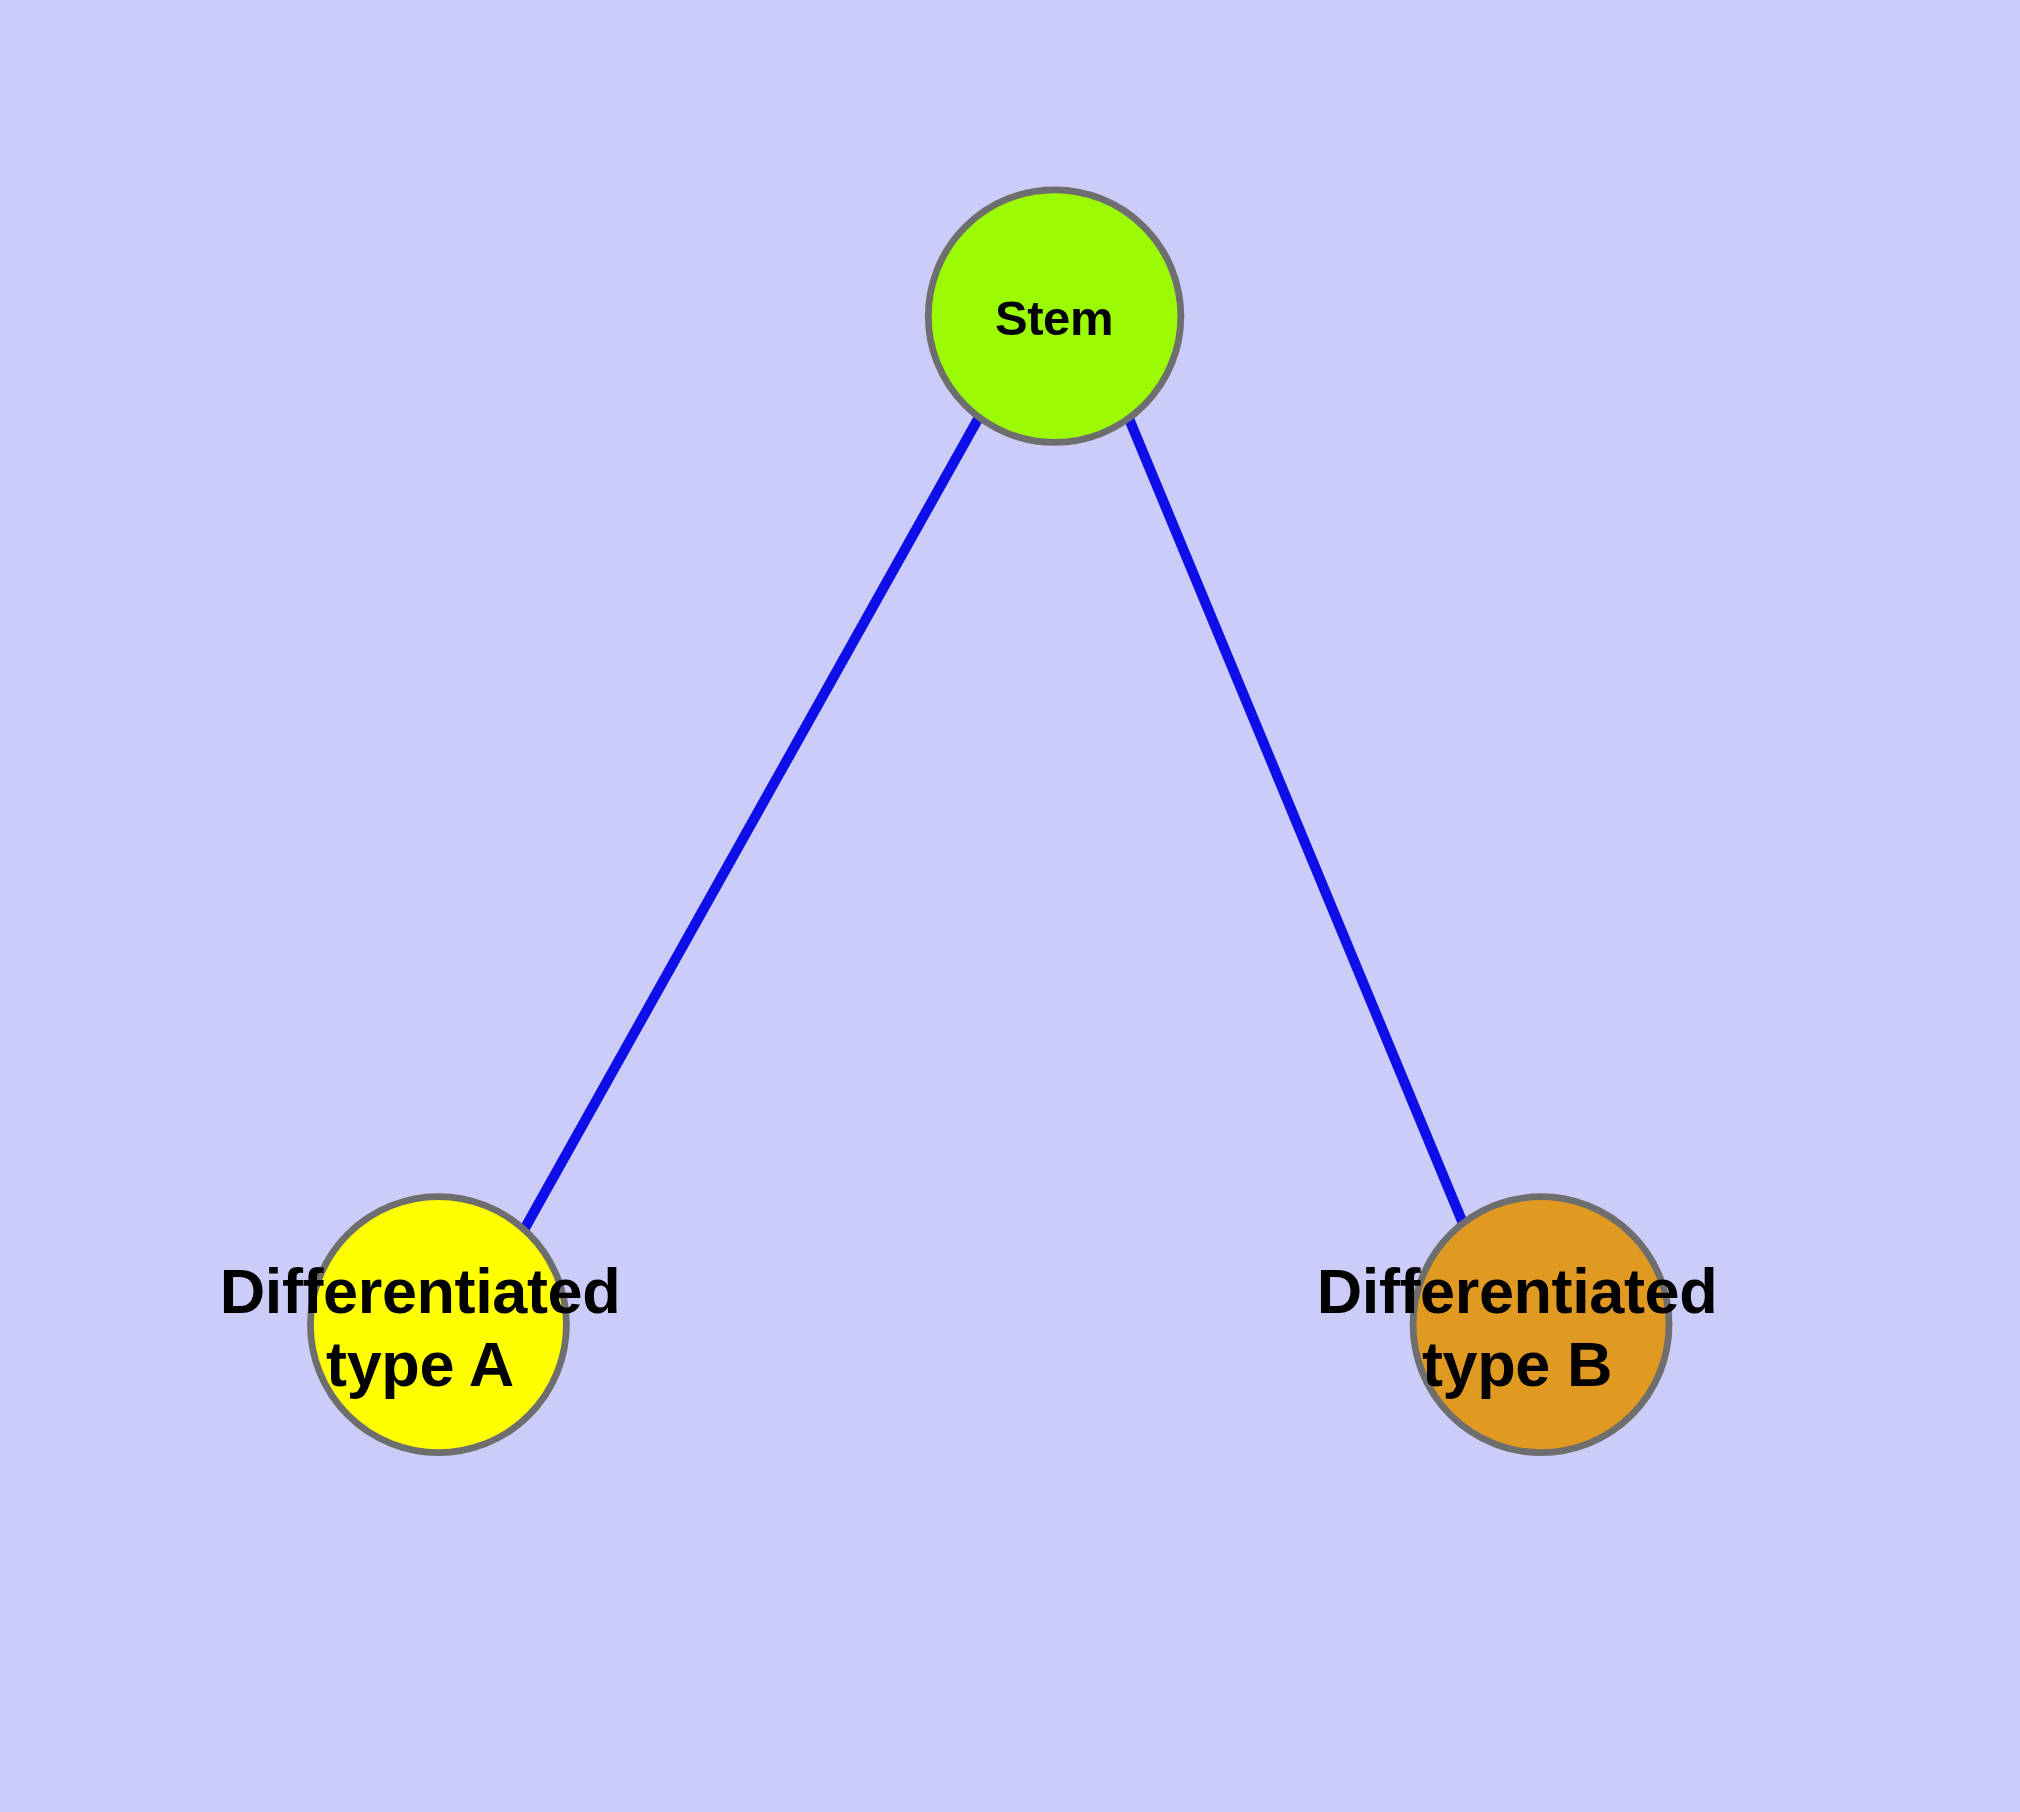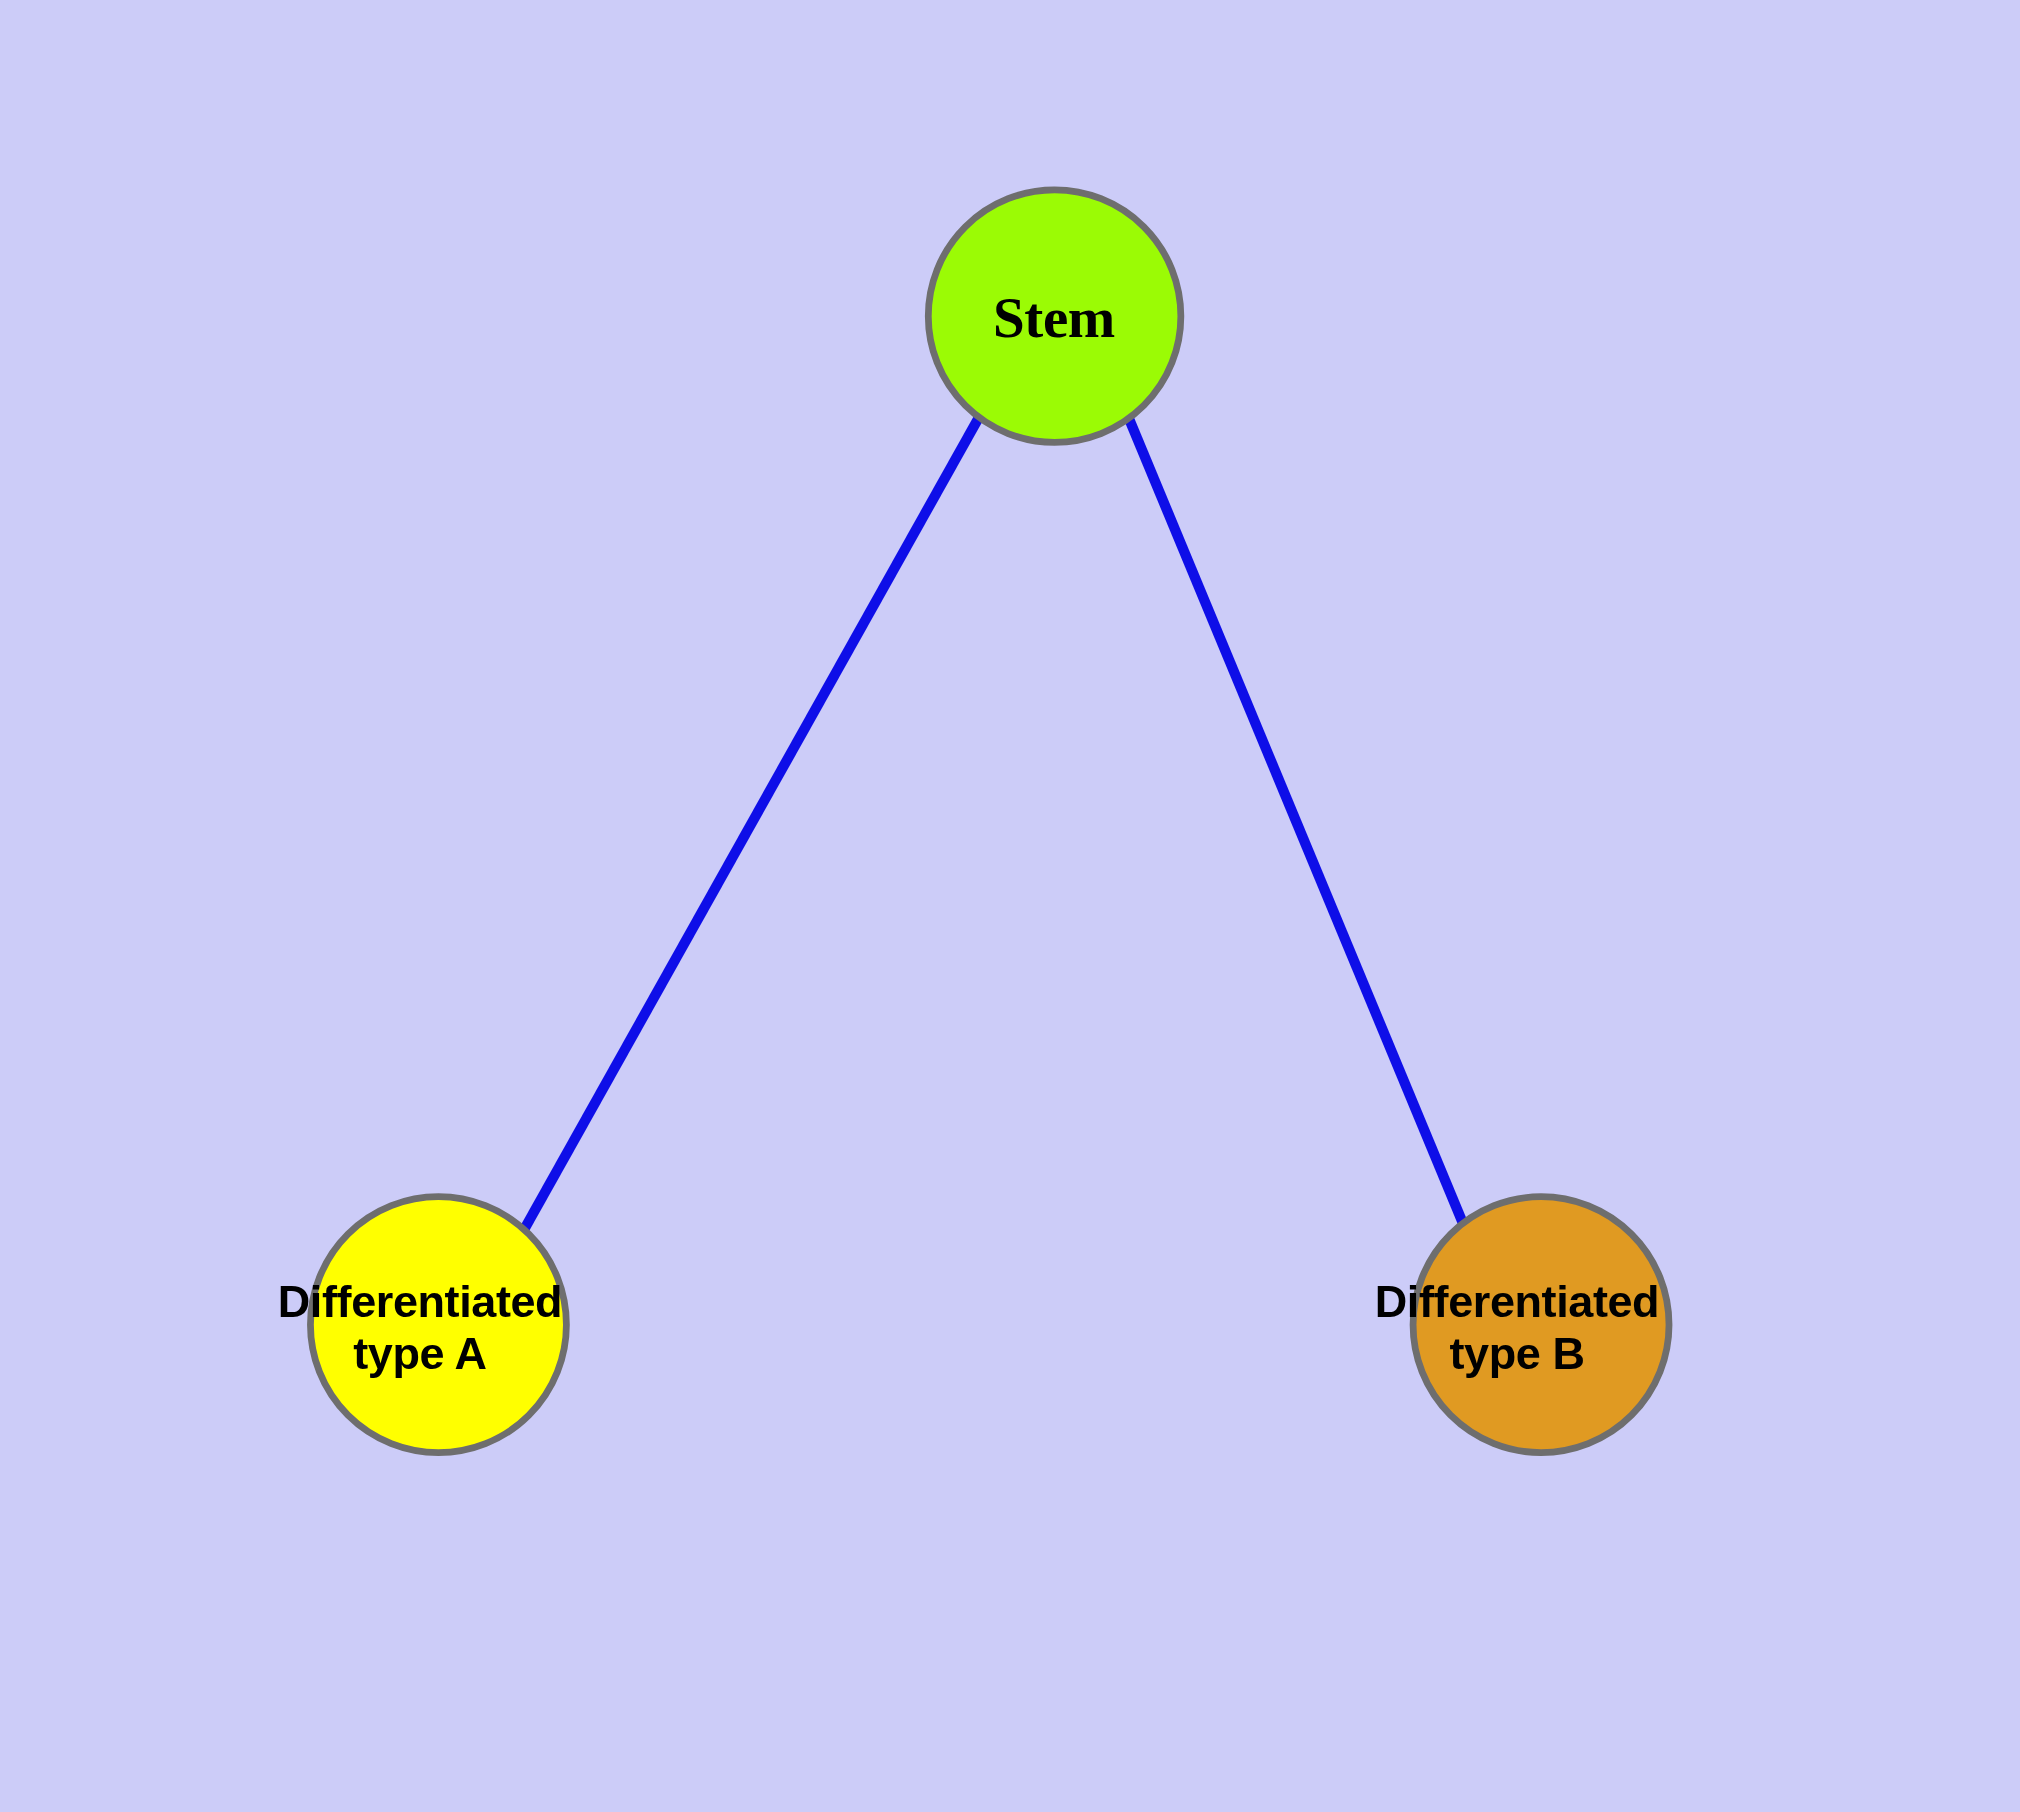--- a/index.html
+++ b/index.html
@@ -34,25 +34,24 @@
     font-weight: bold;
     font-family: "Liberation Sans", "DejaVu Sans", sans-serif;
     text-align: center;
     white-space: pre;
     line-height: 1.16;
     letter-spacing: -0.4px;
     pointer-events: none;
     transform: translate(-50%, -50%);
   }
   .node-label.single {
-    font-size: 57px;
-    font-family: Liberation Serif, serif;
+    font-size: 49px;
   }
   .node-label.double {
-    font-size: 45px;
+    font-size: 63px;
   }
 </style>
 </head>
 <body>
 
 <div id="canvas" style="width: 2021px; height: 1812px;">
 
   <div id="graph-bg" style="width: 2021px; height: 1812px; background: rgb(204, 204, 248);"></div>
 
   <svg id="graph-svg" viewBox="0 0 2384 2138" style="width: 2021px; height: 1812px;">

